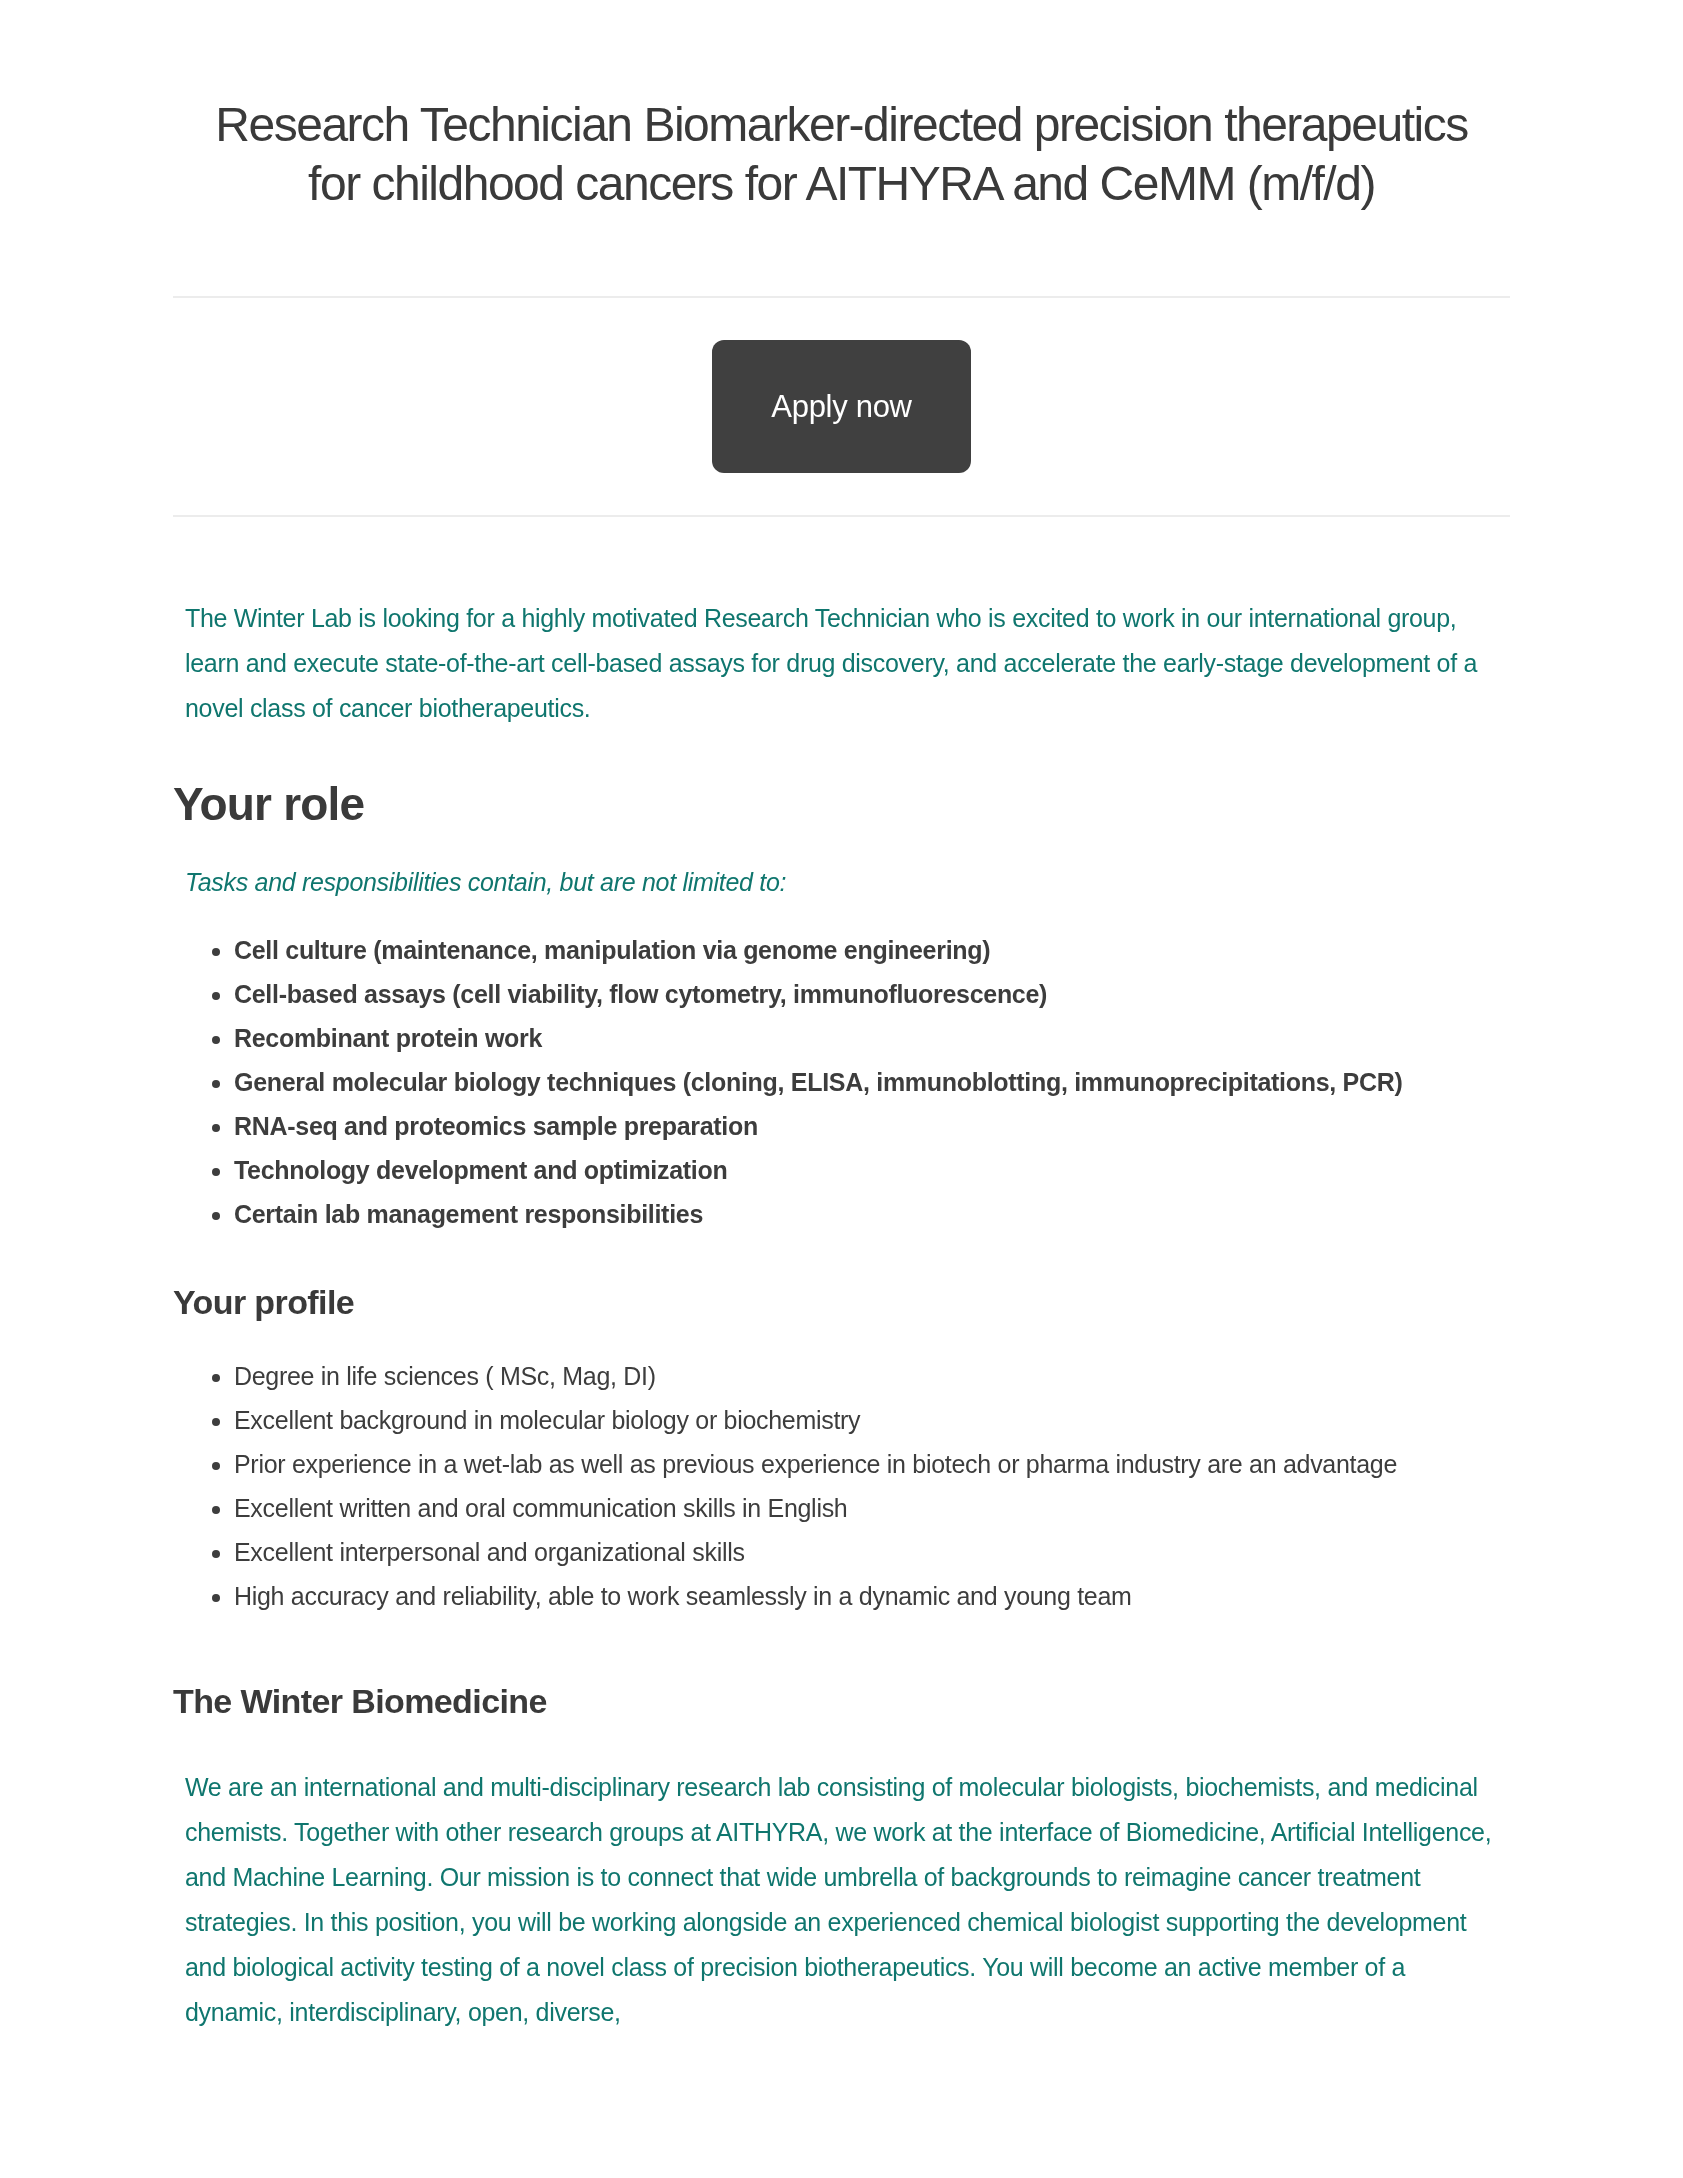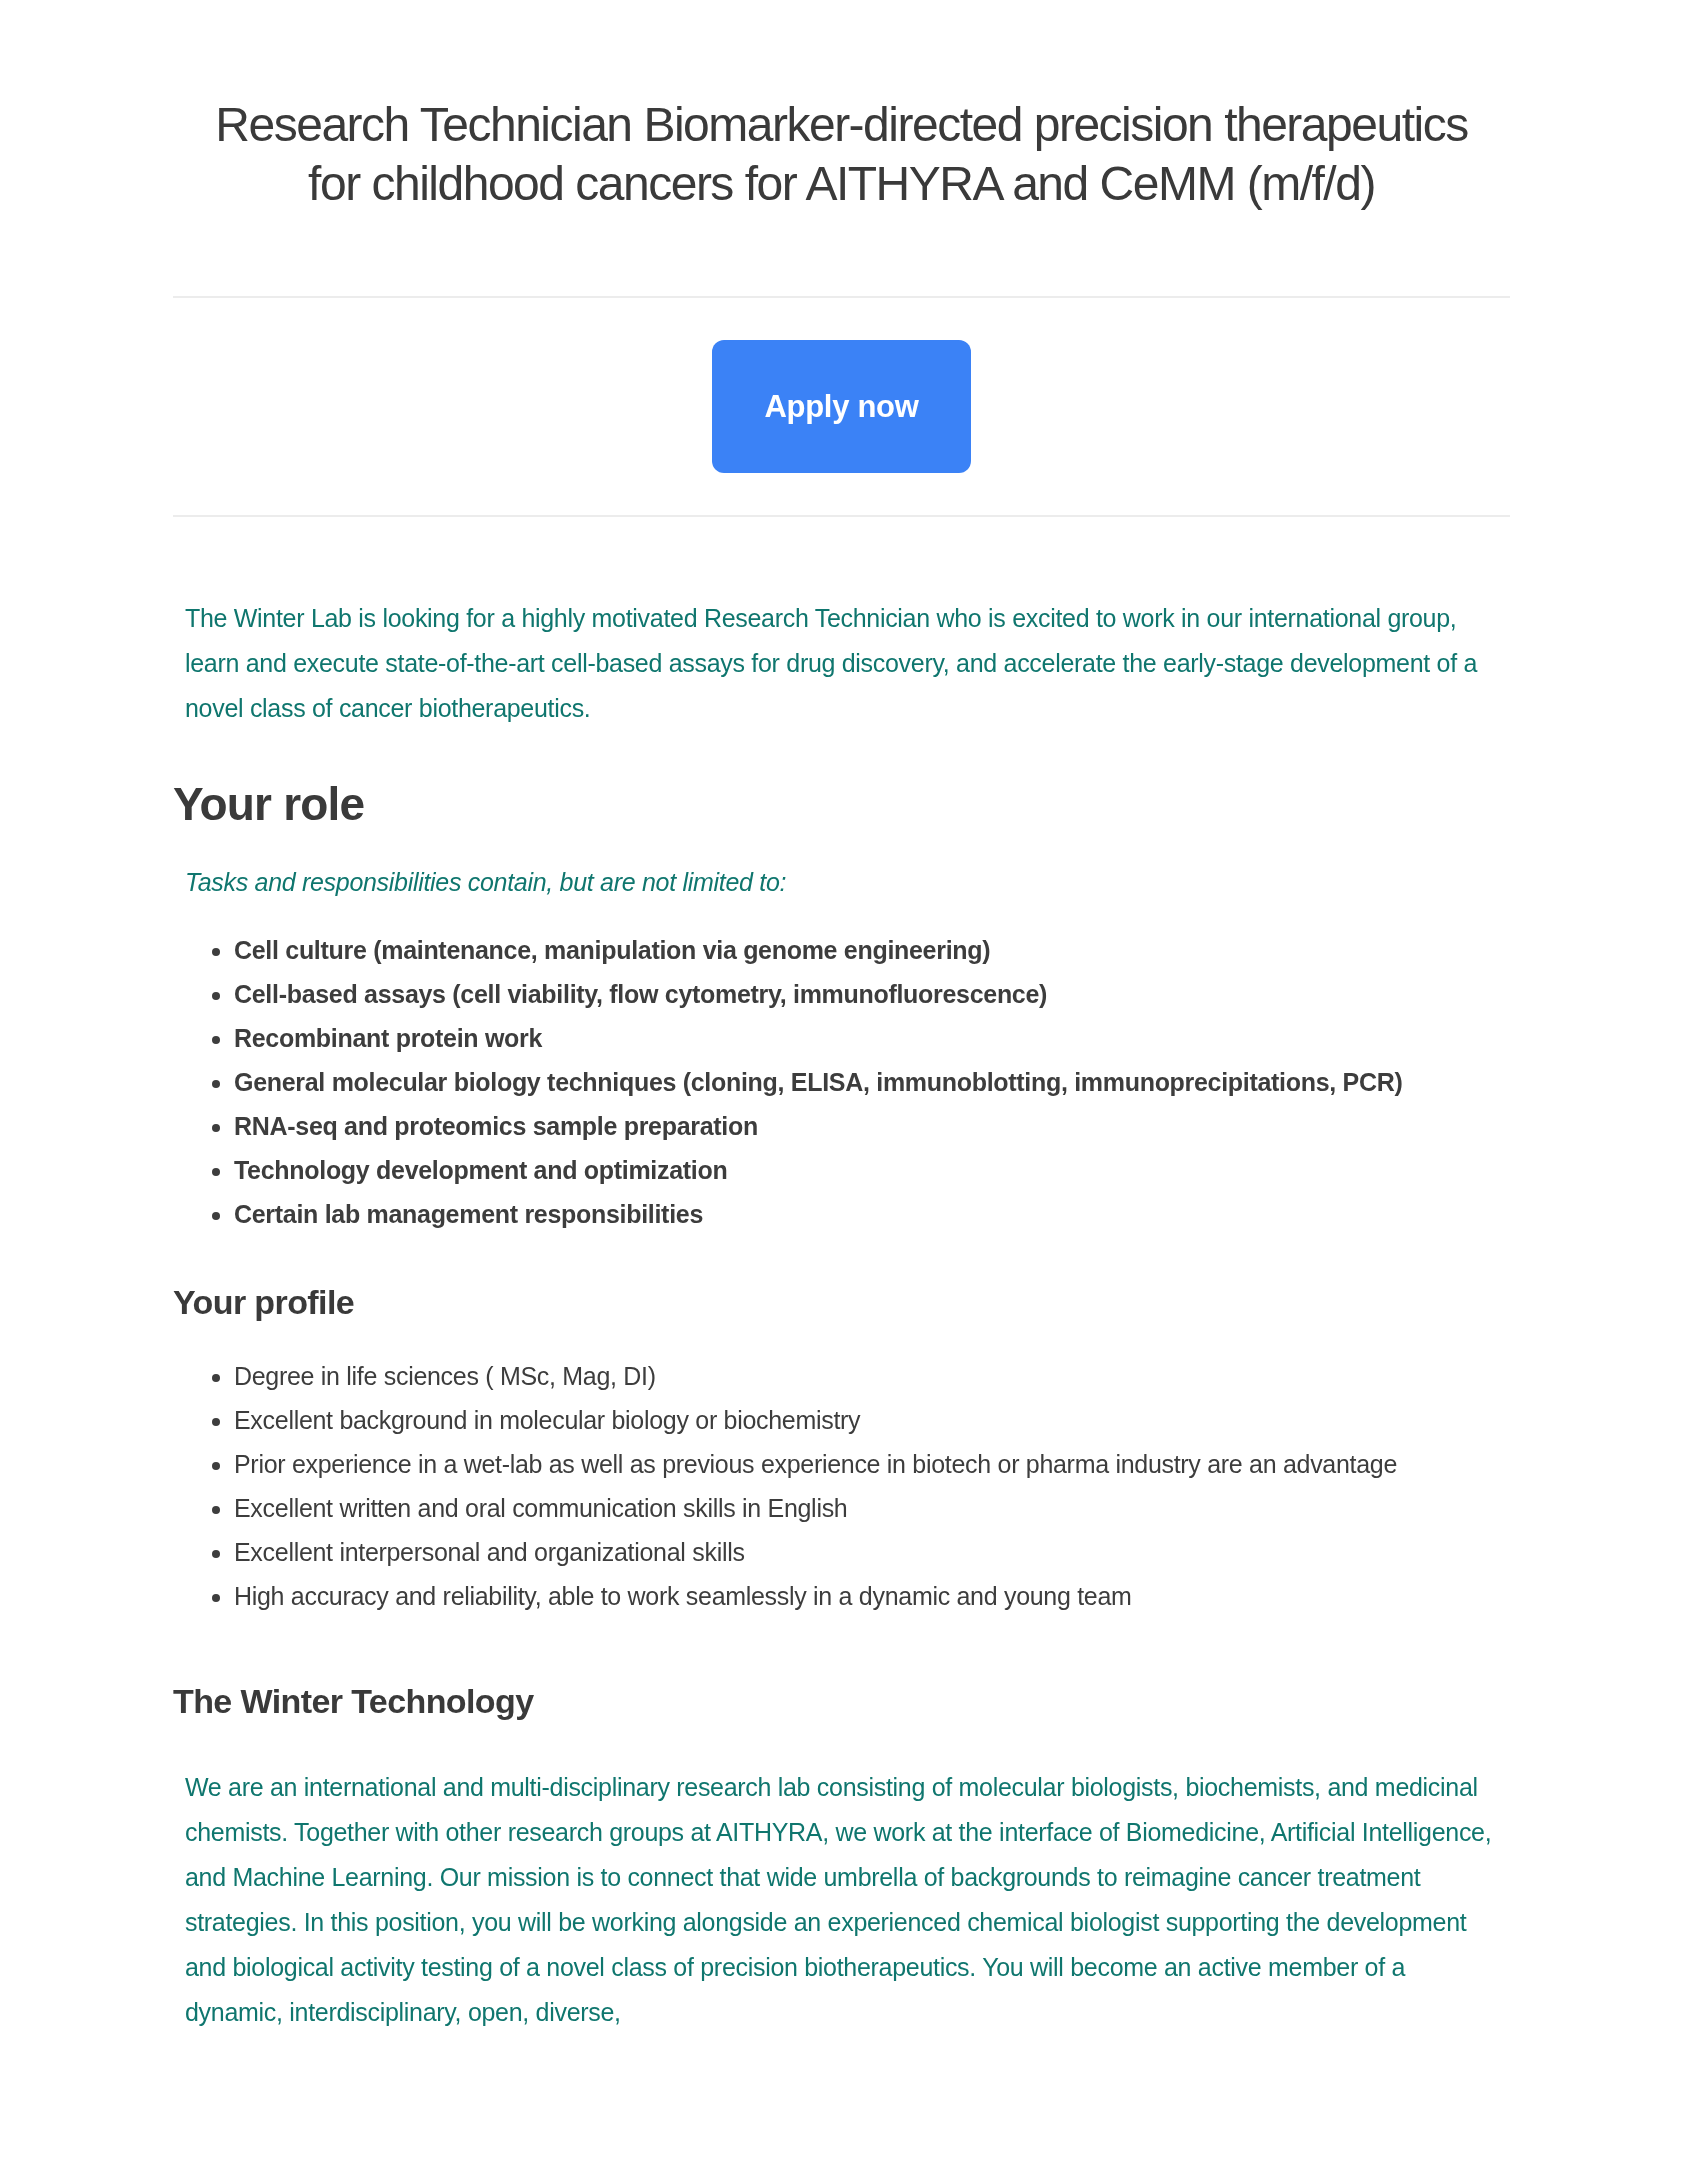--- a/index.html
+++ b/index.html
@@ -85,21 +85,21 @@
 <div class="page">
 
   <h1 class="job-title">
     <span class="t-line">Research Technician Biomarker-directed precision therapeutics</span>
     <span class="t-line">for childhood cancers for AITHYRA and CeMM (m/f/d)</span>
   </h1>
 
   <hr class="divider">
 
   <div class="btn-row">
-    <button class="apply-btn" style="background: #3b82f6; font-weight: bold;">Apply now</button>
+    <button class="apply-btn" style="background: #404040;">Apply now</button>
   </div>
 
   <hr class="divider below-button">
 
   <p class="body-text intro">The Winter Lab is looking for a highly motivated Research Technician who is excited to work in our international group, learn and execute state-of-the-art cell-based assays for drug discovery, and accelerate the early-stage development of a novel class of cancer biotherapeutics.</p>
 
   <h2 class="section-heading">Your role</h2>
 
   <p class="body-text lead">Tasks and responsibilities contain, but are not limited to:</p>
 
@@ -117,18 +117,18 @@
 
   <ul class="bullet-list profile-list">
     <li>Degree in life sciences ( MSc, Mag, DI)</li>
     <li>Excellent background in molecular biology or biochemistry</li>
     <li>Prior experience in a wet-lab as well as previous experience in biotech or pharma industry are an advantage</li>
     <li>Excellent written and oral communication skills in English</li>
     <li>Excellent interpersonal and organizational skills</li>
     <li>High accuracy and reliability, able to work seamlessly in a dynamic and young team</li>
   </ul>
 
-  <h3 class="sub-heading winter-heading">The Winter Technology</h3>
+  <h3 class="sub-heading winter-heading">The Winter Biomedicine</h3>
 
   <p class="body-text lab-text">We are an international and multi-disciplinary research lab consisting of molecular biologists, biochemists, and medicinal chemists. Together with other research groups at AITHYRA, we work at the interface of Biomedicine, Artificial Intelligence, and Machine Learning. Our mission is to connect that wide umbrella of backgrounds to reimagine cancer treatment strategies. In this position, you will be working alongside an experienced chemical biologist supporting the development and biological activity testing of a novel class of precision biotherapeutics. You will become an active member of a dynamic, interdisciplinary, open, diverse,</p>
 
 </div>
 
 
 </body></html>

